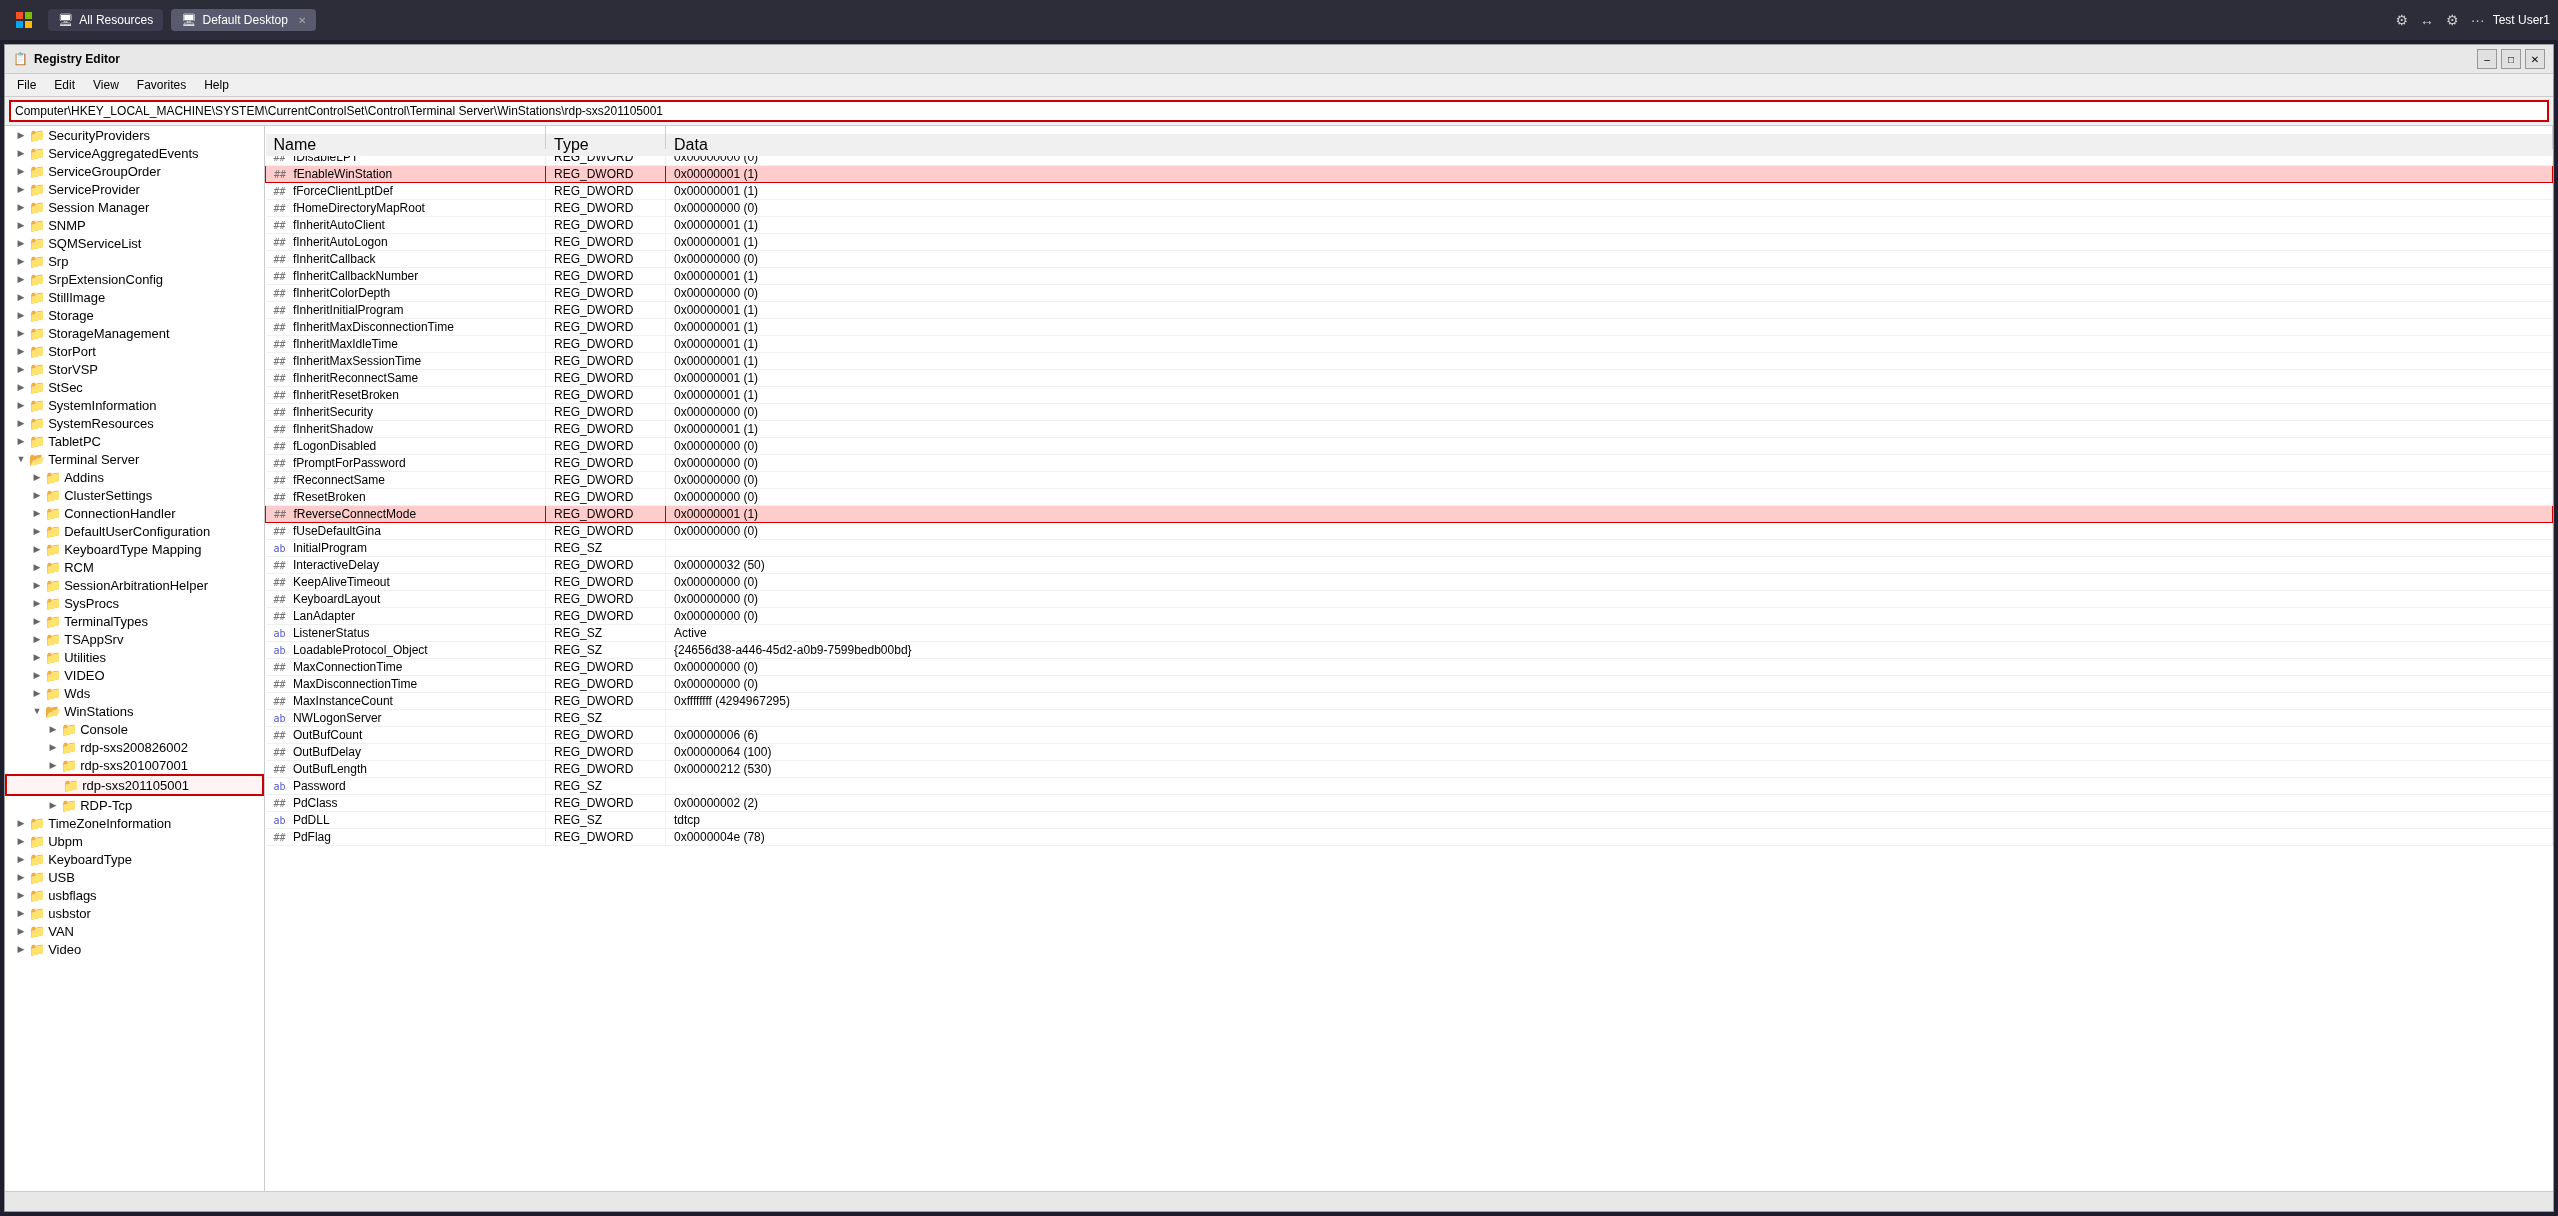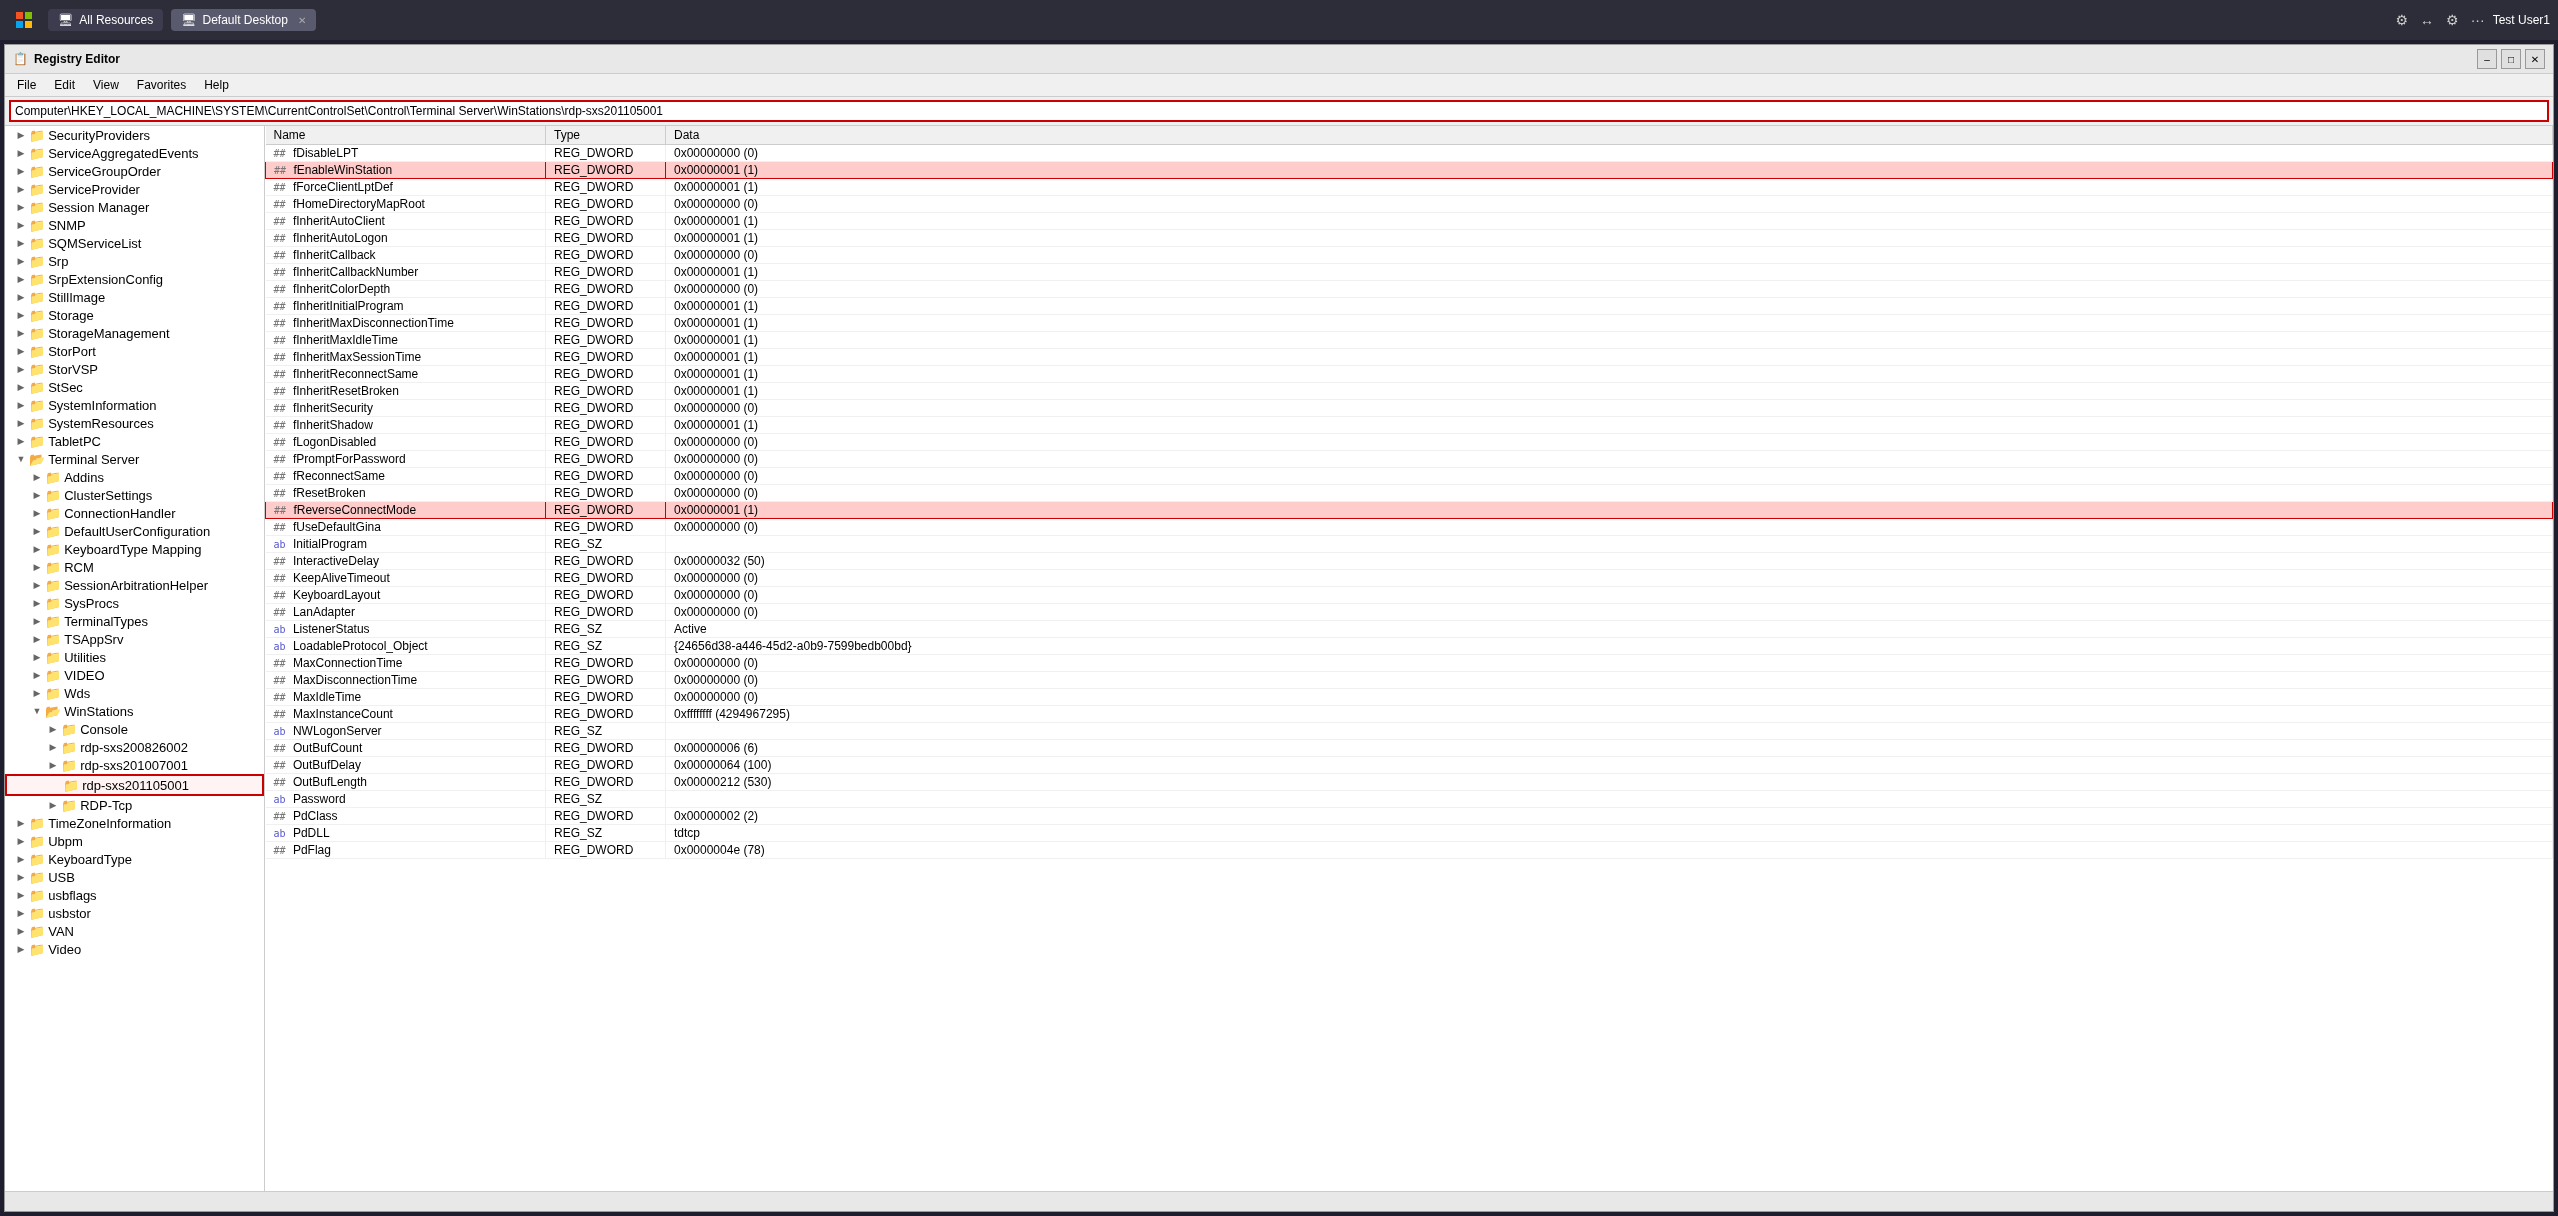--- a/index.html
+++ b/index.html
@@ -137,23 +137,23 @@
       width: 100%;
       border-collapse: collapse;
     }
     .reg-table th {
       background: #f0f0f0;
       border-bottom: 1px solid #ccc;
       border-right: 1px solid #ccc;
       padding: 2px 8px;
       text-align: left;
       font-weight: normal;
-      font-size: 12px;
+      font-size: 16px;
       position: sticky;
-      top: 0;
+      top: 8px;
       z-index: 2;
     }
     .reg-table td {
       padding: 1px 8px;
       border-bottom: 1px solid #f0f0f0;
       border-right: 1px solid #f0f0f0;
       font-size: 12px;
       white-space: nowrap;
     }
     .reg-table tr.highlighted td { background: #ffcccc; border: 1px solid #cc0000; }
@@ -728,28 +728,20 @@
     <td>
       <span style="font-family:monospace;font-size:10px;color:#777;margin-right:4px;">##</span>
       <span>MaxDisconnectionTime</span>
     </td>
     <td>REG_DWORD</td>
     <td>0x00000000 (0)</td>
   </tr>
             <tr>
     <td>
       <span style="font-family:monospace;font-size:10px;color:#777;margin-right:4px;">##</span>
-      <span>MaxIdleTime</span>
-    </td>
-    <td>REG_DWORD</td>
-    <td>0x00000000 (0)</td>
-  </tr>
-            <tr>
-    <td>
-      <span style="font-family:monospace;font-size:10px;color:#777;margin-right:4px;">##</span>
       <span>MaxInstanceCount</span>
     </td>
     <td>REG_DWORD</td>
     <td>0xffffffff (4294967295)</td>
   </tr>
             <tr>
     <td>
       <span style="font-family:monospace;font-size:10px;color:#5555cc;margin-right:4px;">ab</span>
       <span>NWLogonServer</span>
     </td>

